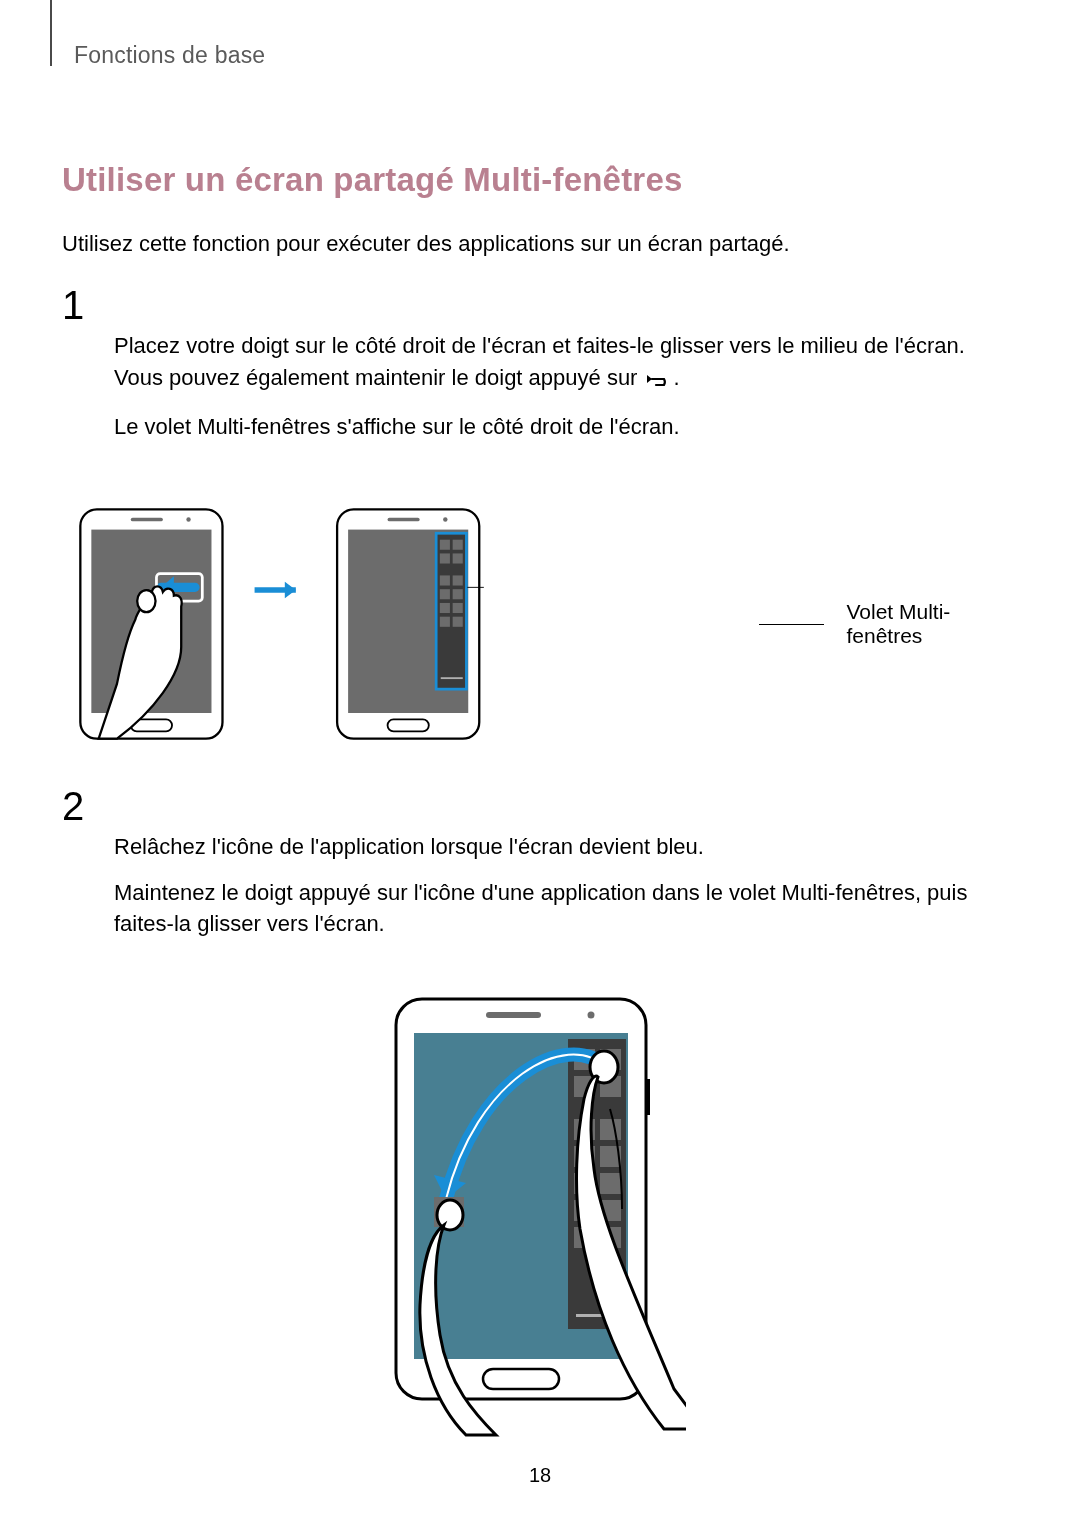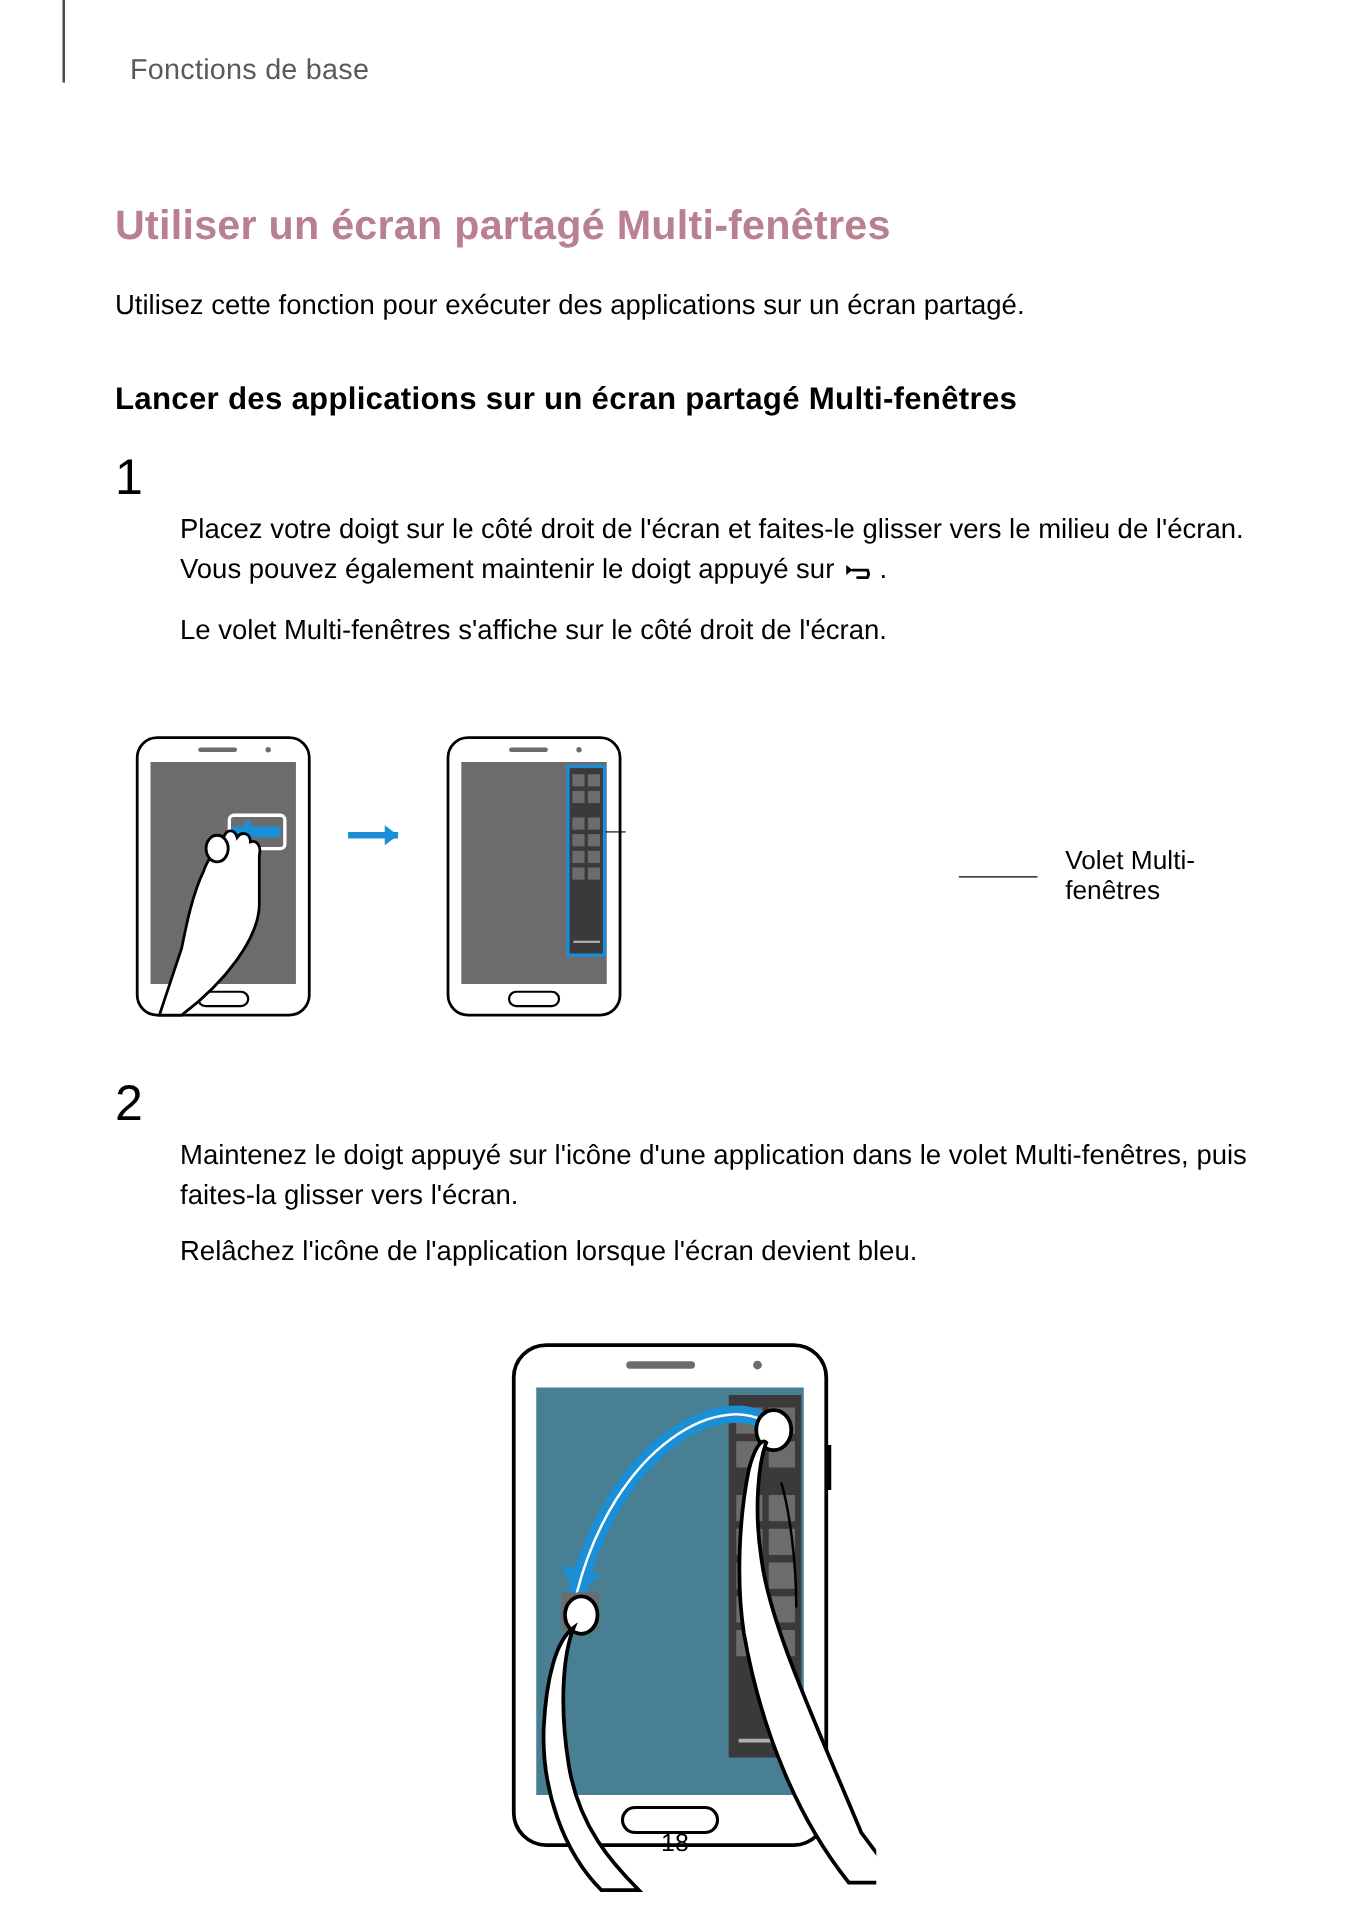--- a/index.html
+++ b/index.html
@@ -1,17 +1,17 @@
 <!DOCTYPE html>
 <html><head>
 <meta charset="utf-8">
 <style>
   * { box-sizing: border-box; margin: 0; padding: 0; }
   html, body { width: 1080px; height: 1527px; background: #fff; font-family: "Segoe UI", "Helvetica Neue", Arial, sans-serif; color: #000; }
-  .page { position: relative; width: 1080px; height: 1527px; padding: 30px 70px 0 92px; }
+  .page { position: relative; width: 1080px; height: 1527px; padding: 30px 70px 0 62px; }
   .left-rule { position: absolute; left: 50px; top: 0; width: 2px; height: 66px; background: #4a4a4a; }
   .breadcrumb { font-size: 23px; color: #5a5a5a; margin-left: 12px; margin-top: 12px; letter-spacing: .2px; }
   .h1 { color: #b98090; font-size: 33px; font-weight: 600; margin-top: 92px; letter-spacing: .2px; }
   .lead { font-size: 22px; color: #000; margin-top: 32px; }
   .h2 { font-size: 25px; font-weight: 700; margin-top: 48px; letter-spacing: .2px; }
   .steps { margin-top: 28px; }
   .step { display: flex; gap: 22px; margin-bottom: 40px; }
   .num { font-size: 40px; font-weight: 400; line-height: 1; color: #000; min-width: 30px; font-family: "Segoe UI Light","Helvetica Neue",Arial,sans-serif; }
   .body { flex: 1; font-size: 22px; line-height: 1.45; margin-top: 45px; }
   .body p { margin-bottom: 14px; }
@@ -25,21 +25,20 @@
 </head>
 <body>
 
 <div class="page">
   <div class="left-rule"></div>
   <div class="breadcrumb">Fonctions de base</div>
 
   <h1 class="h1">Utiliser un écran partagé Multi-fenêtres</h1>
   <p class="lead">Utilisez cette fonction pour exécuter des applications sur un écran partagé.</p>
 
-  <h2 class="h2">Lancer des applications sur un écran partagé Multi-fenêtres</h2>
 
   <div class="steps">
 
     <div class="step">
       <div class="num">1</div>
       <div class="body">
         <p>
           <span>Placez votre doigt sur le côté droit de l'écran et faites-le glisser vers le milieu de l'écran. Vous pouvez également maintenir le doigt appuyé sur </span>
           <span class="inline-icon">
             <svg width="26" height="18" viewBox="0 0 26 18">
@@ -108,22 +107,22 @@
       </svg>
       <div class="callout-row">
         <div class="callout-line"></div>
         <span class="callout-text">Volet Multi-fenêtres</span>
       </div>
     </div>
 
     <div class="step" style="margin-top:34px;">
       <div class="num">2</div>
       <div class="body">
+        <p>Relâchez l'icône de l'application lorsque l'écran devient bleu.</p>
         <p>Maintenez le doigt appuyé sur l'icône d'une application dans le volet Multi-fenêtres, puis faites-la glisser vers l'écran.</p>
-        <p>Relâchez l'icône de l'application lorsque l'écran devient bleu.</p>
       </div>
     </div>
 
     <div class="figure">
       <svg width="300" height="450" viewBox="0 0 300 450">
         <g transform="translate(10,5)">
           <rect x="0" y="0" width="250" height="400" rx="26" fill="#fff" stroke="#000" stroke-width="3"></rect>
           <rect x="90" y="13" width="55" height="6" rx="3" fill="#6c6c6c"></rect>
           <circle cx="195" cy="16" r="3.5" fill="#6c6c6c"></circle>
           <rect x="18" y="34" width="214" height="326" fill="#487f92"></rect>

